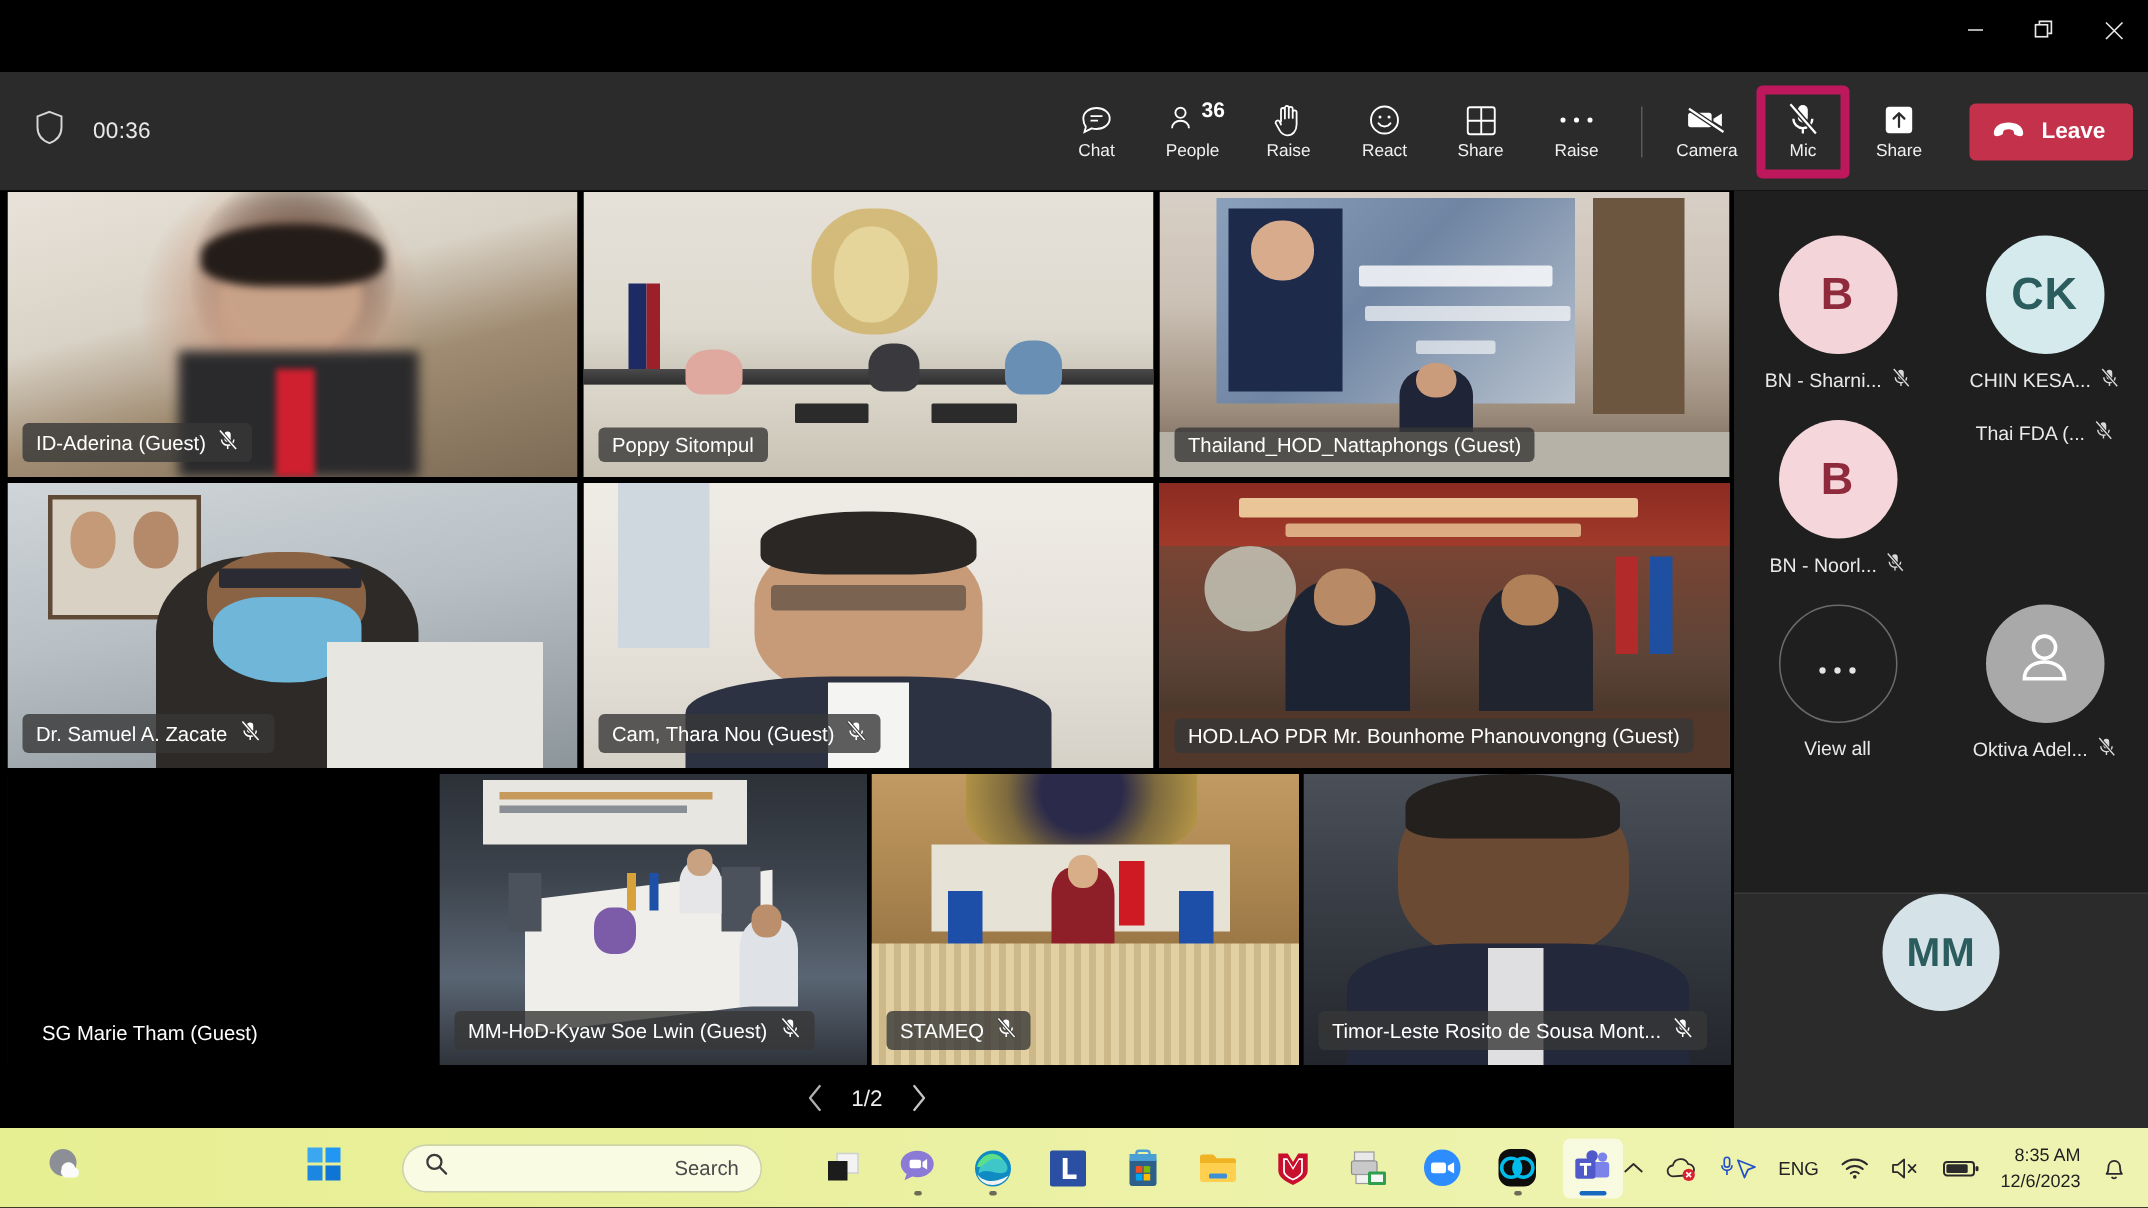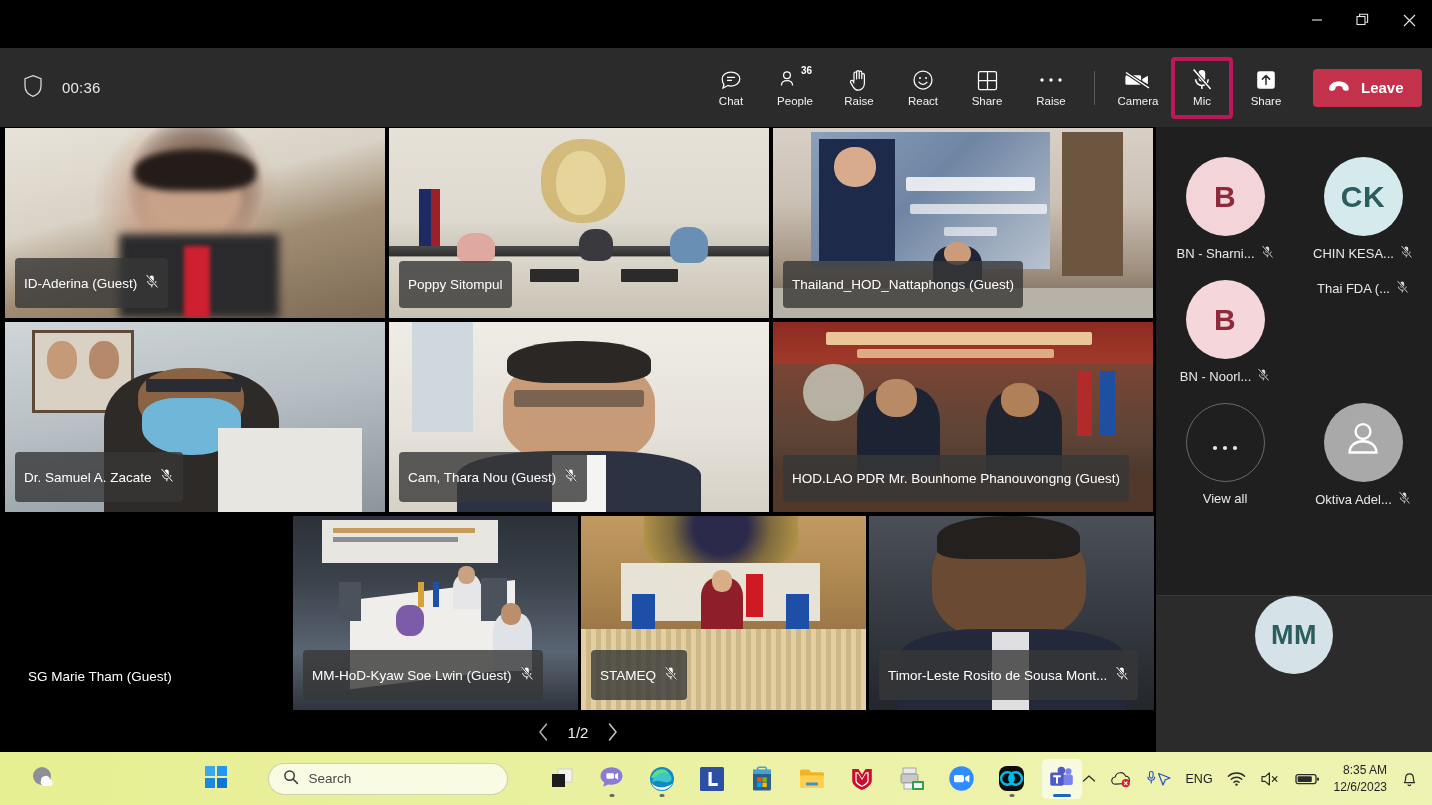--- a/index.html
+++ b/index.html
@@ -33,43 +33,43 @@
   .timer { color: #e9e9e9; font-size: 15px; letter-spacing: .2px; }
   .tb-center { display: flex; align-items: center; gap: 2px; }
   .tb-item {
     width: 62px; height: 62px; border-radius: 4px;
     display: flex; flex-direction: column; align-items: center; justify-content: center;
     gap: 3px; color: #ffffff; cursor: pointer; position: relative;
   }
   .tb-item .lbl { font-size: 11.5px; color: #f1f1f1; line-height: 1; }
   .tb-item .ico { height: 26px; display: flex; align-items: center; justify-content: center; }
   .people-count {
-    font-size: 10px; font-weight: bold; color: #fff; margin-left: 1px;
+    font-size: 14px; font-weight: bold; color: #fff; margin-left: 1px;
   }
   .tb-sep { width: 1px; height: 34px; background: #5a5a5a; margin: 0 10px; }
-  .tb-item.boxed { border: 4px solid #be185d; }
+  .tb-item.boxed { border: 6px solid #be185d; }
   .leave-btn {
     margin-left: 14px; height: 38px; padding: 0 18px 0 14px;
     background: #c4314b; border-radius: 4px; color: #fff;
     display: flex; align-items: center; gap: 10px; cursor: pointer;
     font-size: 15px; font-weight: 600;
   }
 
   
   .stage { position: absolute; left: 0; top: 127px; width: 1432px; height: 625px; background: #000; }
 
   .grid { position: absolute; left: 0; top: 0; width: 1156px; height: 585px; }
   .tile {
     position: absolute; overflow: hidden; background: #0a0a0a;
   }
   .tile .vid { position: absolute; inset: 0; }
   .namebar {
     position: absolute; left: 10px; bottom: 10px;
     background: rgba(55,55,55,.80); border-radius: 4px;
-    padding: 16px 9px; display: flex; align-items: center; gap: 8px;
+    padding: 4px 9px; display: flex; align-items: center; gap: 8px;
     color: #fff; font-size: 13.5px; white-space: nowrap; max-width: calc(100% - 24px);
   }
   .namebar .nm { overflow: hidden; text-overflow: ellipsis; }
   .tile.active { outline: 3px solid #7b83eb; outline-offset: -3px; }
 
   
   .pager {
     position: absolute; left: 0; top: 585px; width: 1156px; height: 40px;
     display: flex; align-items: center; justify-content: center; gap: 18px; color: #e6e6e6;
   }
@@ -115,21 +115,21 @@
   .tb-app.active { background: rgba(255,255,255,.62); }
   .tb-app .under {
     position: absolute; bottom: 2px; left: 50%; transform: translateX(-50%);
     width: 5px; height: 3px; border-radius: 2px; background: #6b6b57;
   }
   .tb-app.active .under { width: 18px; background: #1668c1; }
   .searchbox {
     width: 240px; height: 32px; background: rgba(255,255,255,.72);
     border: 1px solid rgba(120,130,80,.35);
     border-radius: 16px; display: flex; align-items: center; gap: 10px; padding: 0 14px;
-    margin-left: 22px; cursor: text;
+    margin-left: 22px; cursor: text; justify-content: space-between;
   }
   .searchbox .ph { color: #4a4a4a; font-size: 13.5px; }
   .tray { margin-left: auto; display: flex; align-items: center; gap: 14px; padding-right: 14px; }
   .tray-item { display: flex; align-items: center; color: #2b2b2b; cursor: pointer; }
   .lang { font-size: 12.5px; color: #222; }
   .clock { text-align: right; font-size: 12px; color: #1f1f1f; line-height: 1.35; cursor: pointer; }
 </style>
 </head>
 <body>
 

